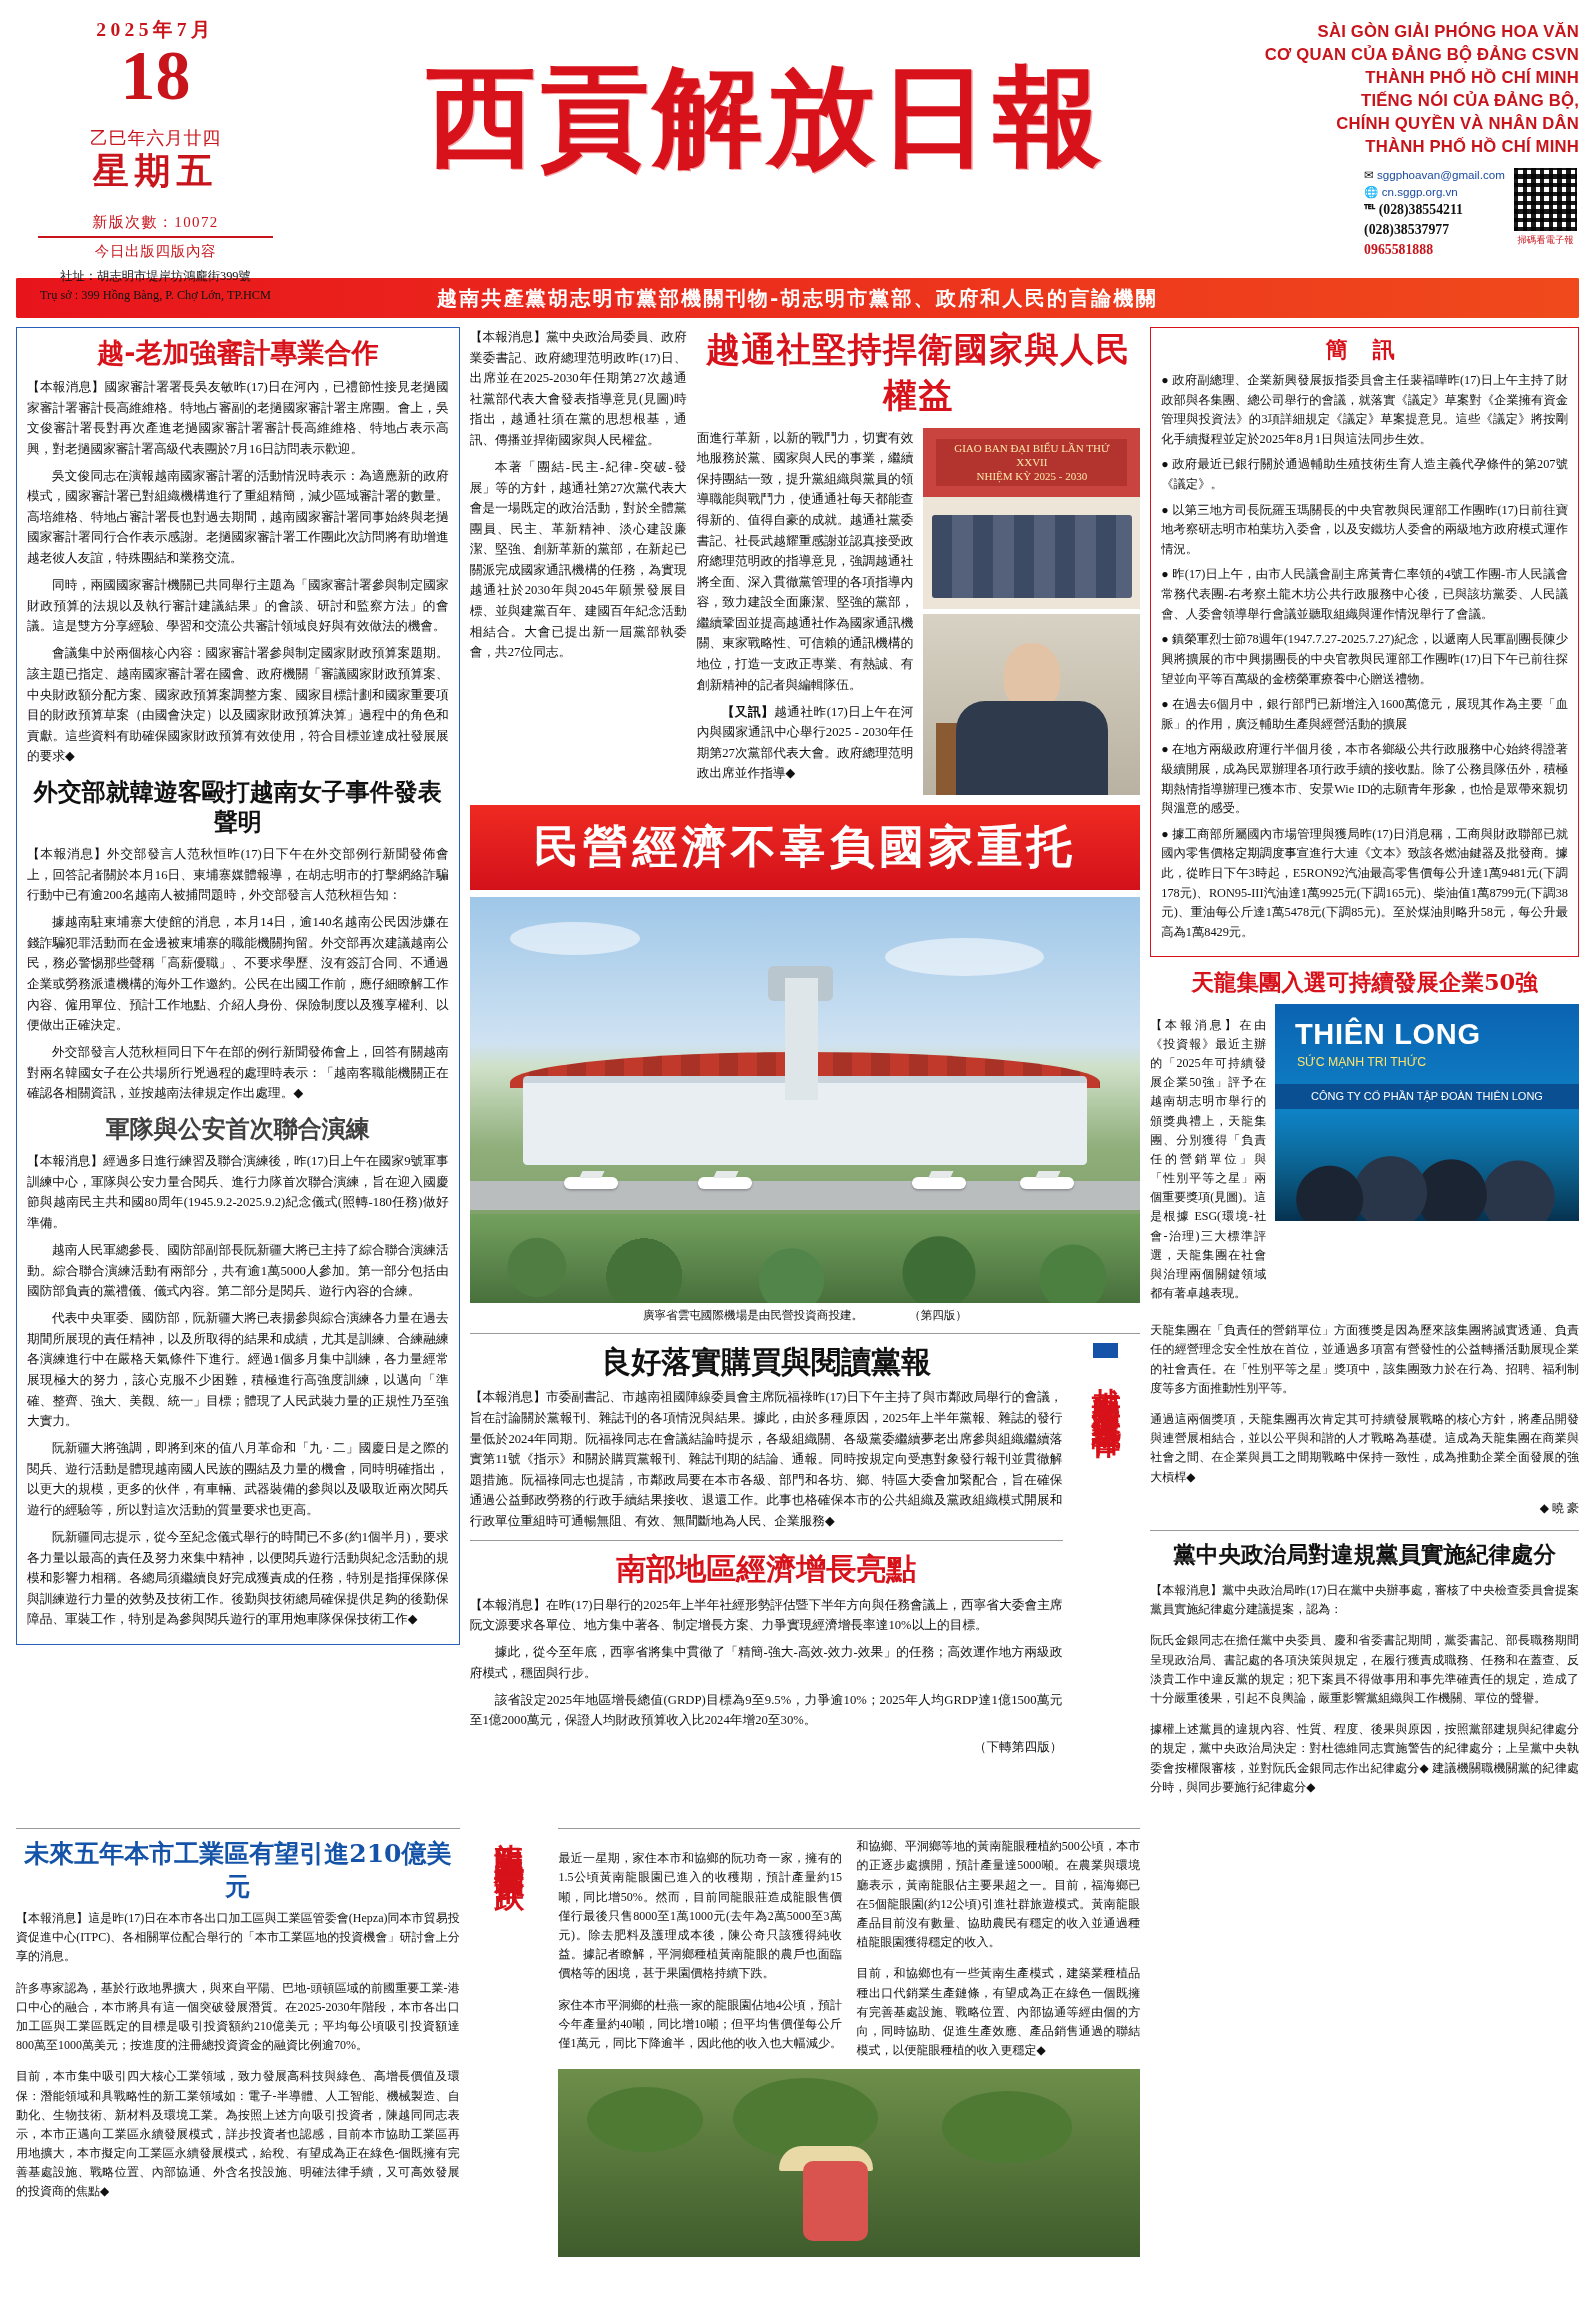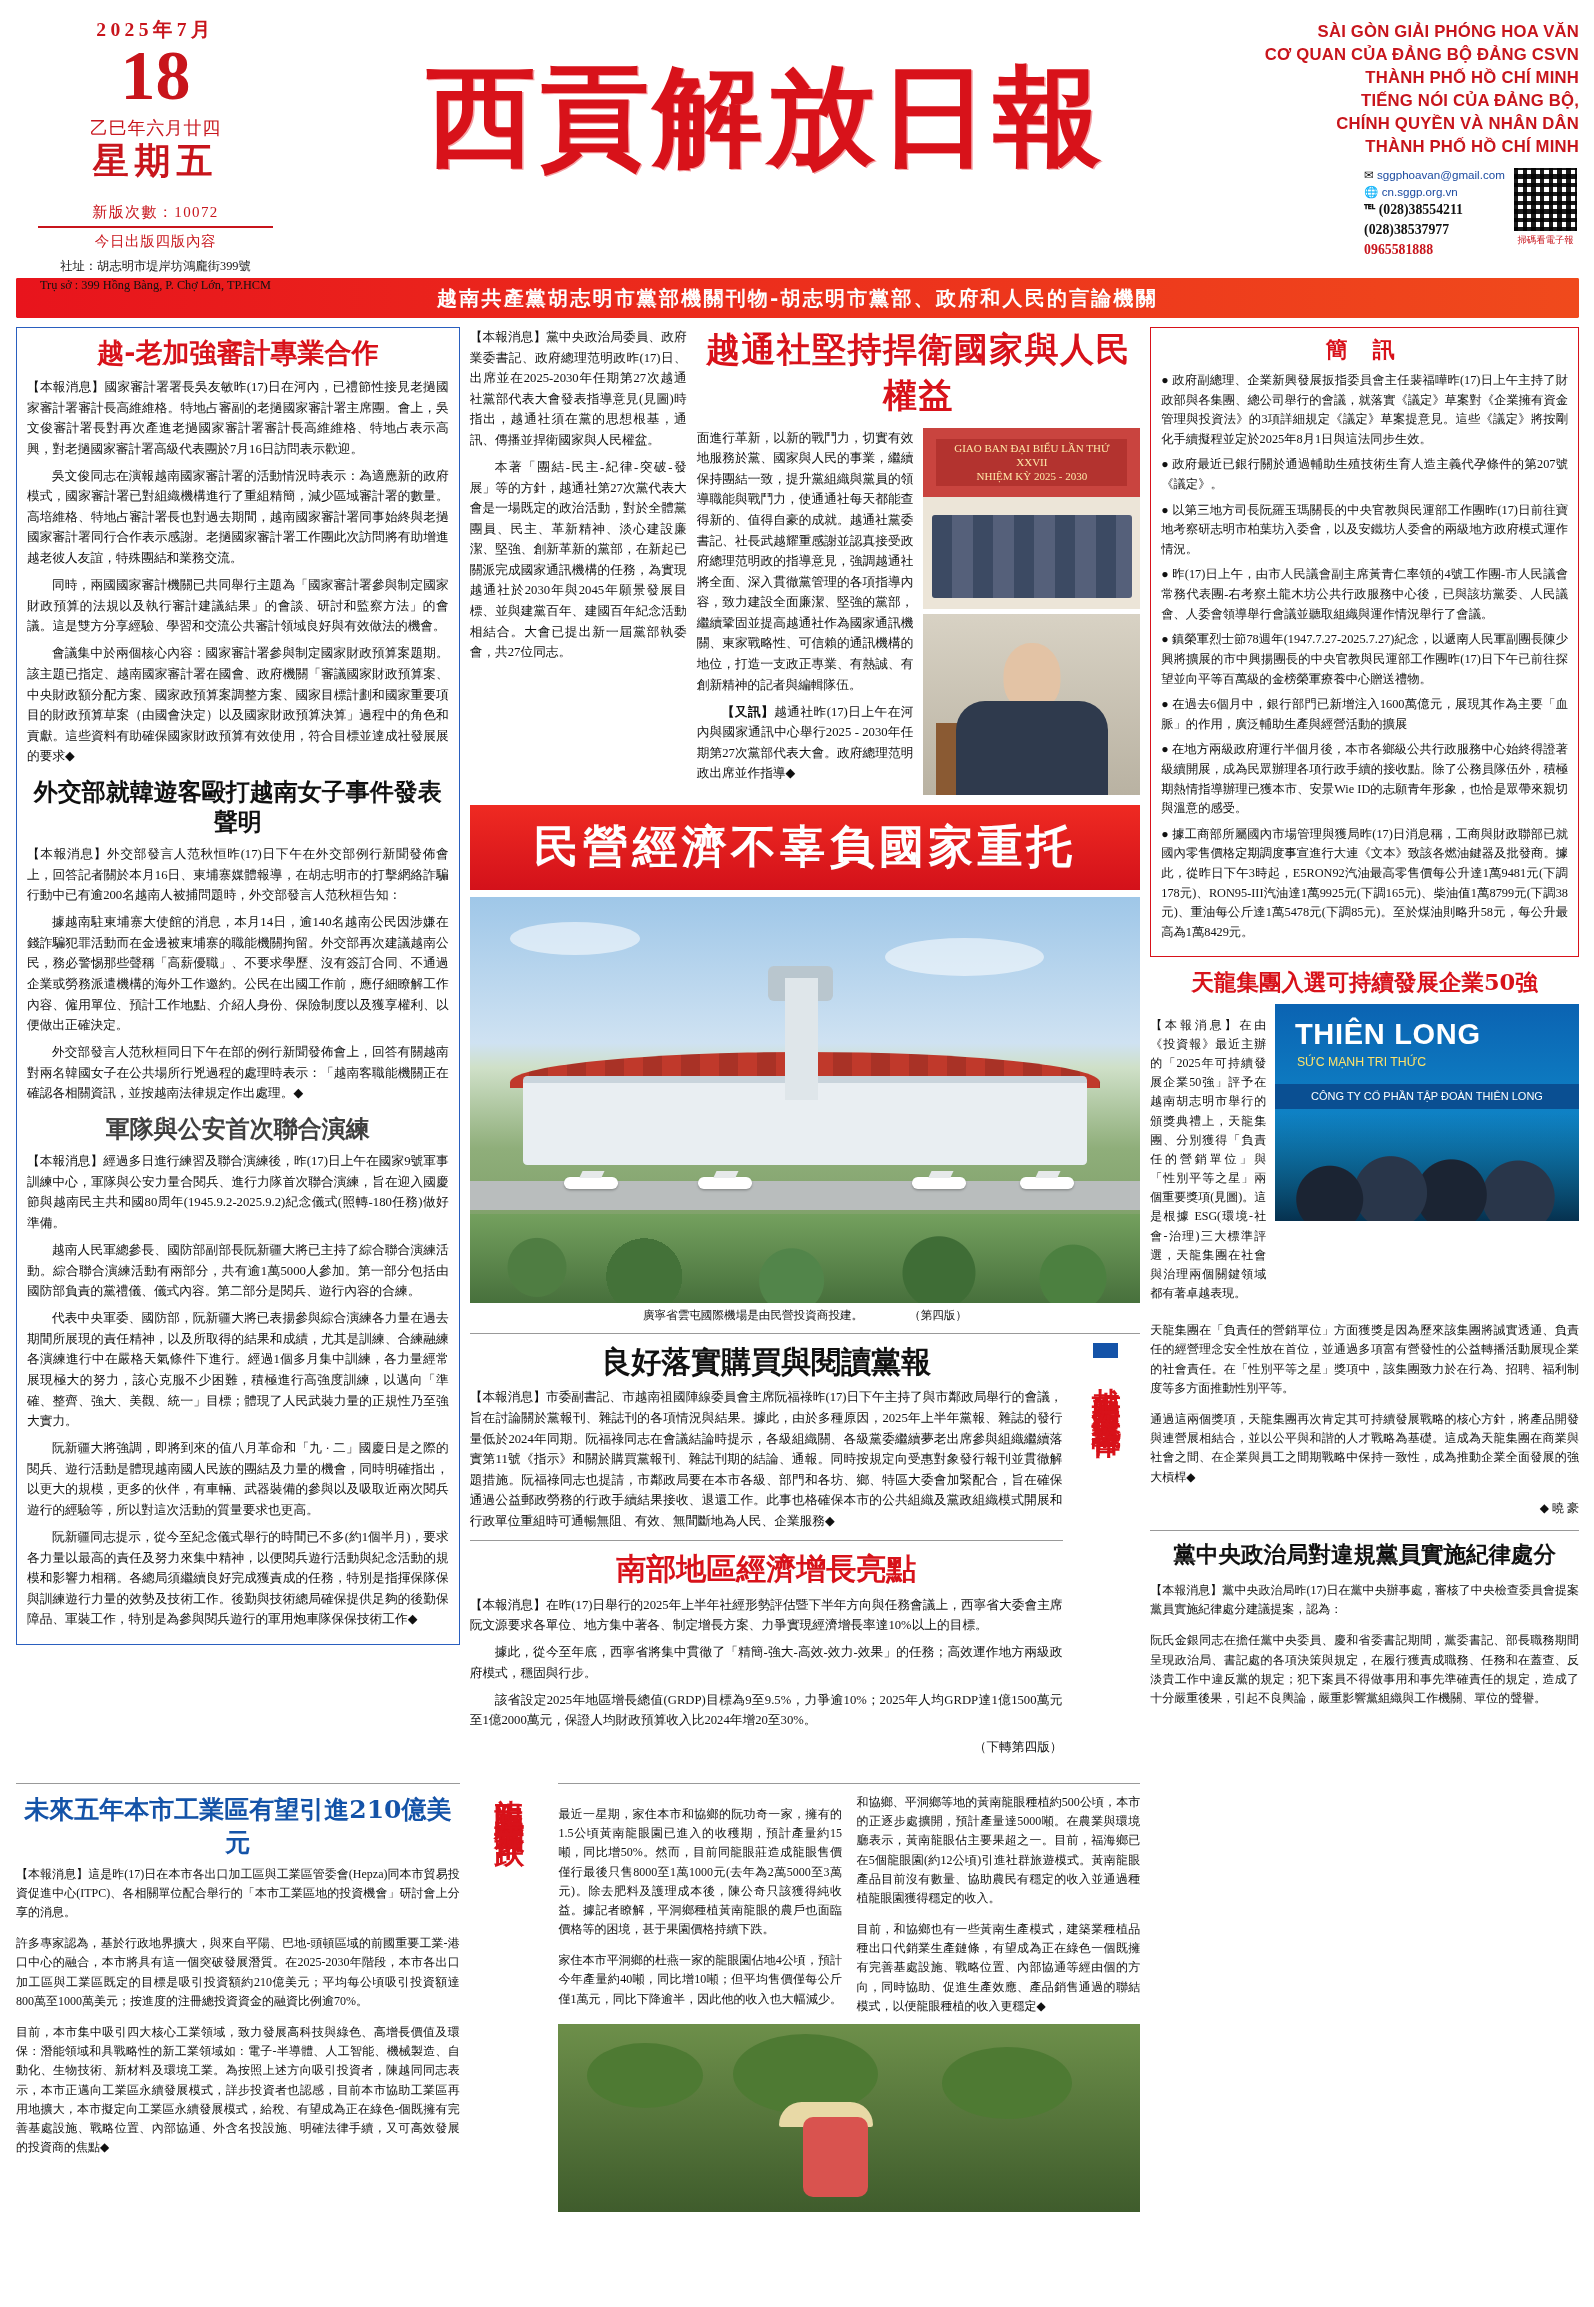--- a/index.html
+++ b/index.html
@@ -12,21 +12,21 @@
     position: relative;
     overflow: hidden;
   }
   .page { width:1595px; height:2307px; position:relative; padding: 13px 16px; }
 
   
   .masthead { display:flex; align-items:flex-start; height:261px; position:relative; }
   .mh-left { width: 279px; text-align:center; position:relative; color:#d81f26; }
   .mh-date-top { font-size: 19.6px; letter-spacing: 4.3px; color:#c8151c; font-weight:bold; margin-top:2.9px; }
   .mh-day { font-size: 70px; font-weight:bold; line-height:0.95; color:#c8151c; }
-  .mh-lunar { font-size: 18px; color:#c8151c; letter-spacing:0.7px; margin-top:7px;}
+  .mh-lunar { font-size: 18px; color:#c8151c; letter-spacing:0.7px; margin-top:17px;}
   .mh-weekday { font-size: 36px; font-weight:bold; color:#c8151c; letter-spacing:5.8px; line-height:1.1; margin-top:1.4px;}
   .mh-issue { font-size: 15px; color:#c8151c; letter-spacing:1.4px; margin-top:22px; }
   .mh-rule { height:2.2px; background:#c8151c; margin:3.6px 22px; }
   .mh-pages { font-size:14.5px; color:#c8151c; letter-spacing:0.7px; }
   .mh-addr { font-size:12.3px; color:#111; line-height:1.45; margin-top:7.2px; text-align:center;}
   .mh-center { flex:1; text-align:center; position:relative; }
   .mh-title { font-size: 109px; font-weight:bold; color:#d8121a; letter-spacing: 4.3px; line-height:1.15; margin-top:41px;
               font-family:"DejaVu Serif", serif; text-shadow: 1.4px 1.4px 0 #f4a0a4; }
   .mh-right { width: 341px; text-align:right; padding-top:7.2px;}
   .mh-r-title { color:#c8151c; font-weight:bold; font-size:16.7px; line-height:1.38; letter-spacing:0.2px;
@@ -331,20 +331,21 @@
       </div>
       <p class="small" style="margin-top:5.8px">天龍集團在「負責任的營銷單位」方面獲獎是因為歷來該集團將誠實透通、負責任的經營理念安全性放在首位，並通過多項富有營發性的公益轉播活動展現企業的社會責任。在「性別平等之星」獎項中，該集團致力於在行為、招聘、福利制度等多方面推動性別平等。</p>
       <p class="small">通過這兩個獎項，天龍集團再次肯定其可持續發展戰略的核心方針，將產品開發與連營展相結合，並以公平與和諧的人才戰略為基礎。這成為天龍集團在商業與社會之間、在企業與員工之間期戰略中保持一致性，成為推動企業全面發展的強大槓桿◆</p>
       <p class="small" style="text-align:right">◆ 曉 豪</p>
 
       <div class="hr-thin"></div>
 
       <h2 class="t2" style="color:#111; font-size:22.5px">黨中央政治局對違規黨員實施紀律處分</h2>
       <p class="small">【本報消息】黨中央政治局昨(17)日在黨中央辦事處，審核了中央檢查委員會提案黨員實施紀律處分建議提案，認為：</p>
       <p class="small">阮氏金銀同志在擔任黨中央委員、慶和省委書記期間，黨委書記、部長職務期間呈現政治局、書記處的各項決策與規定，在履行獲責成職務、任務和在蓋查、反淡貴工作中違反黨的規定；犯下案員不得做事用和事先準確責任的規定，造成了十分嚴重後果，引起不良輿論，嚴重影響黨組織與工作機關、單位的聲譽。</p>
+      <p class="small">據權上述黨員的違規內容、性質、程度、後果與原因，按照黨部建規與紀律處分的規定，黨中央政治局決定：對杜德維同志實施警告的紀律處分；上呈黨中央執委會按權限審核，並對阮氏金銀同志作出紀律處分◆ 建議機關職機關黨的紀律處分時，與同步要施行紀律處分◆</p>
     </div>
   </div>
 
   <div class="bottom-row">
 
     <div style="width:446px">
       <div class="hr-thin"></div>
       <div class="sec-title-blue">未來五年本市工業區有望引進210億美元</div>
       <p class="small" style="margin-top:5.8px">【本報消息】這是昨(17)日在本市各出口加工區與工業區管委會(Hepza)同本市貿易投資促進中心(ITPC)、各相關單位配合舉行的「本市工業區地的投資機會」研討會上分享的消息。</p>
       <p class="small">許多專家認為，基於行政地界擴大，與來自平陽、巴地-頭頓區域的前國重要工業-港口中心的融合，本市將具有這一個突破發展潛質。在2025-2030年階段，本市各出口加工區與工業區既定的目標是吸引投資額約210億美元；平均每公頃吸引投資額達800萬至1000萬美元；按進度的注冊總投資資金的融資比例逾70%。</p>

